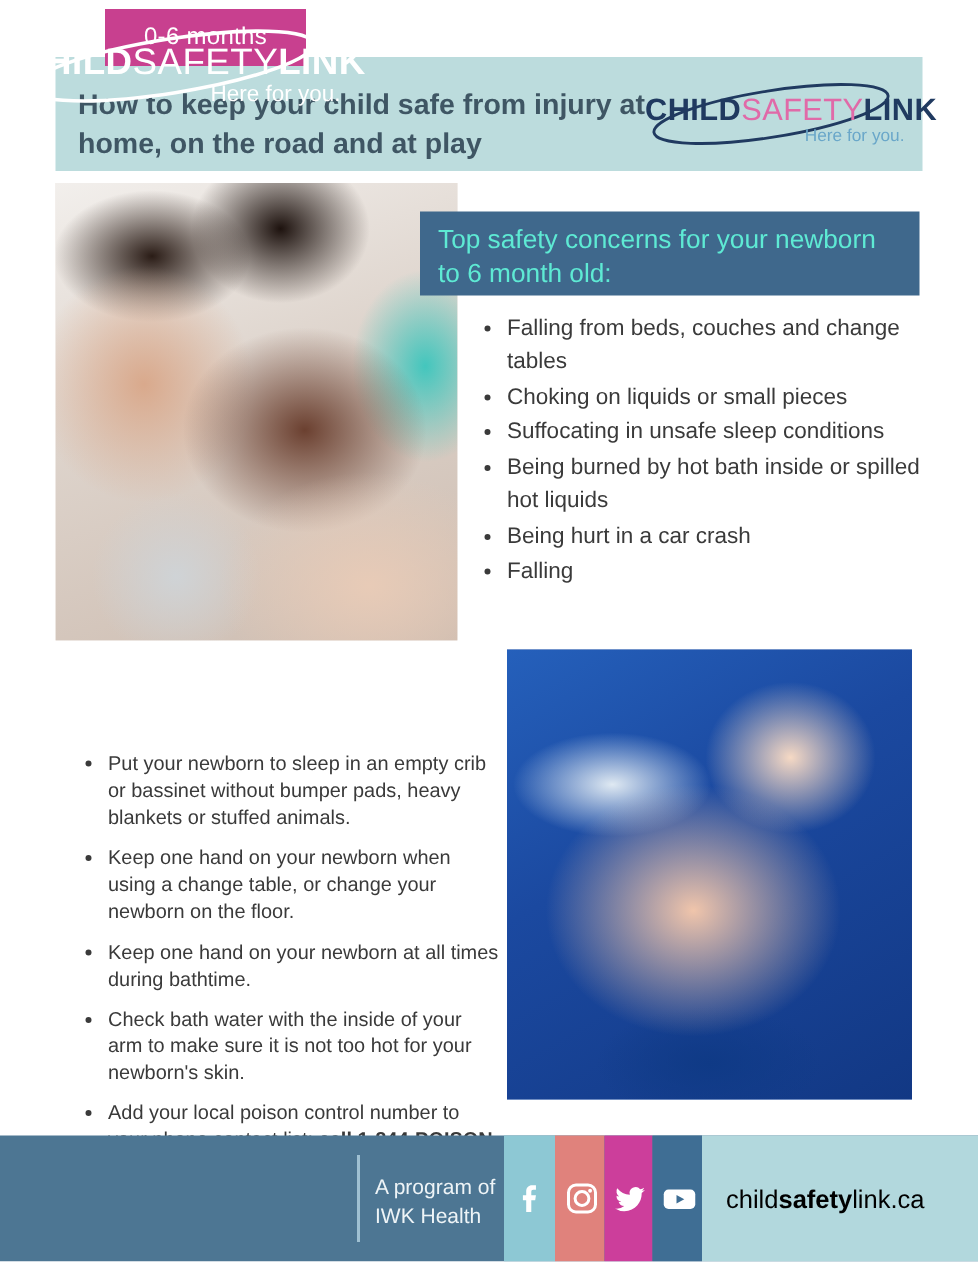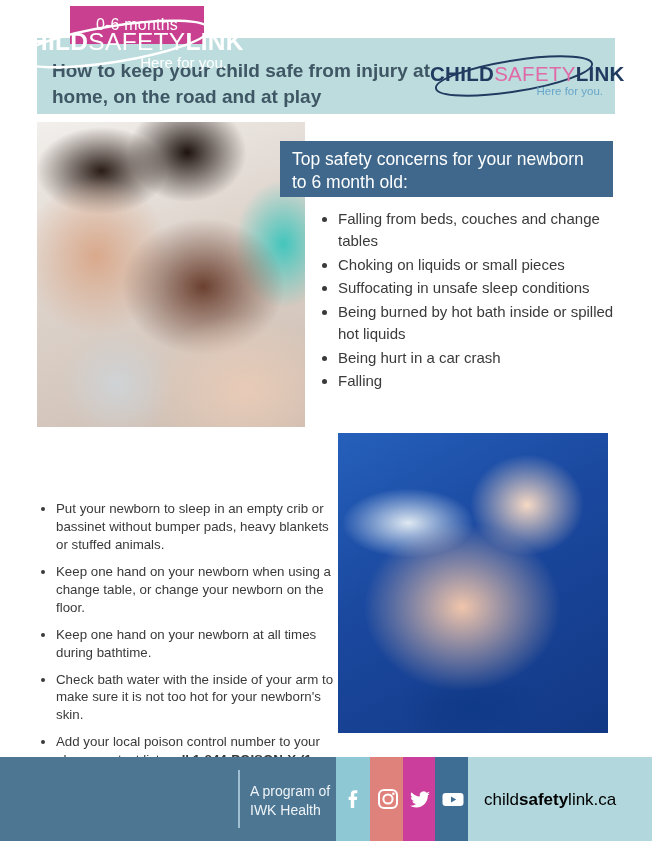--- a/index.html
+++ b/index.html
@@ -109,21 +109,21 @@
   }
 
   
   .concerns-head {
     position: absolute;
     left: 280px;
     top: 141px;
     width: 333px;
     height: 56px;
     background: #3f688c;
-    color: #ffffff;
+    color: #5eead4;
     padding: 7px 12px 0 12px;
     font-size: 17.5px;
     line-height: 1.32;
   }
 
   .concerns-list {
     position: absolute;
     left: 322px;
     top: 208px;
     width: 295px;
@@ -152,21 +152,21 @@
 
   .home-list {
     position: absolute;
     left: 40px;
     top: 500px;
     width: 294px;
     font-size: 13.3px;
     line-height: 1.35;
     color: #3a3a3a;
   }
-  .home-list li { margin-bottom: 9px; }
+  .home-list li { margin-bottom: 9px; margin-left: 16px; }
   .home-list .bold { font-weight: bold; }
 
   
   .photo-bath {
     position: absolute;
     left: 338px;
     top: 433px;
     width: 270px;
     height: 300px;
     overflow: hidden;

